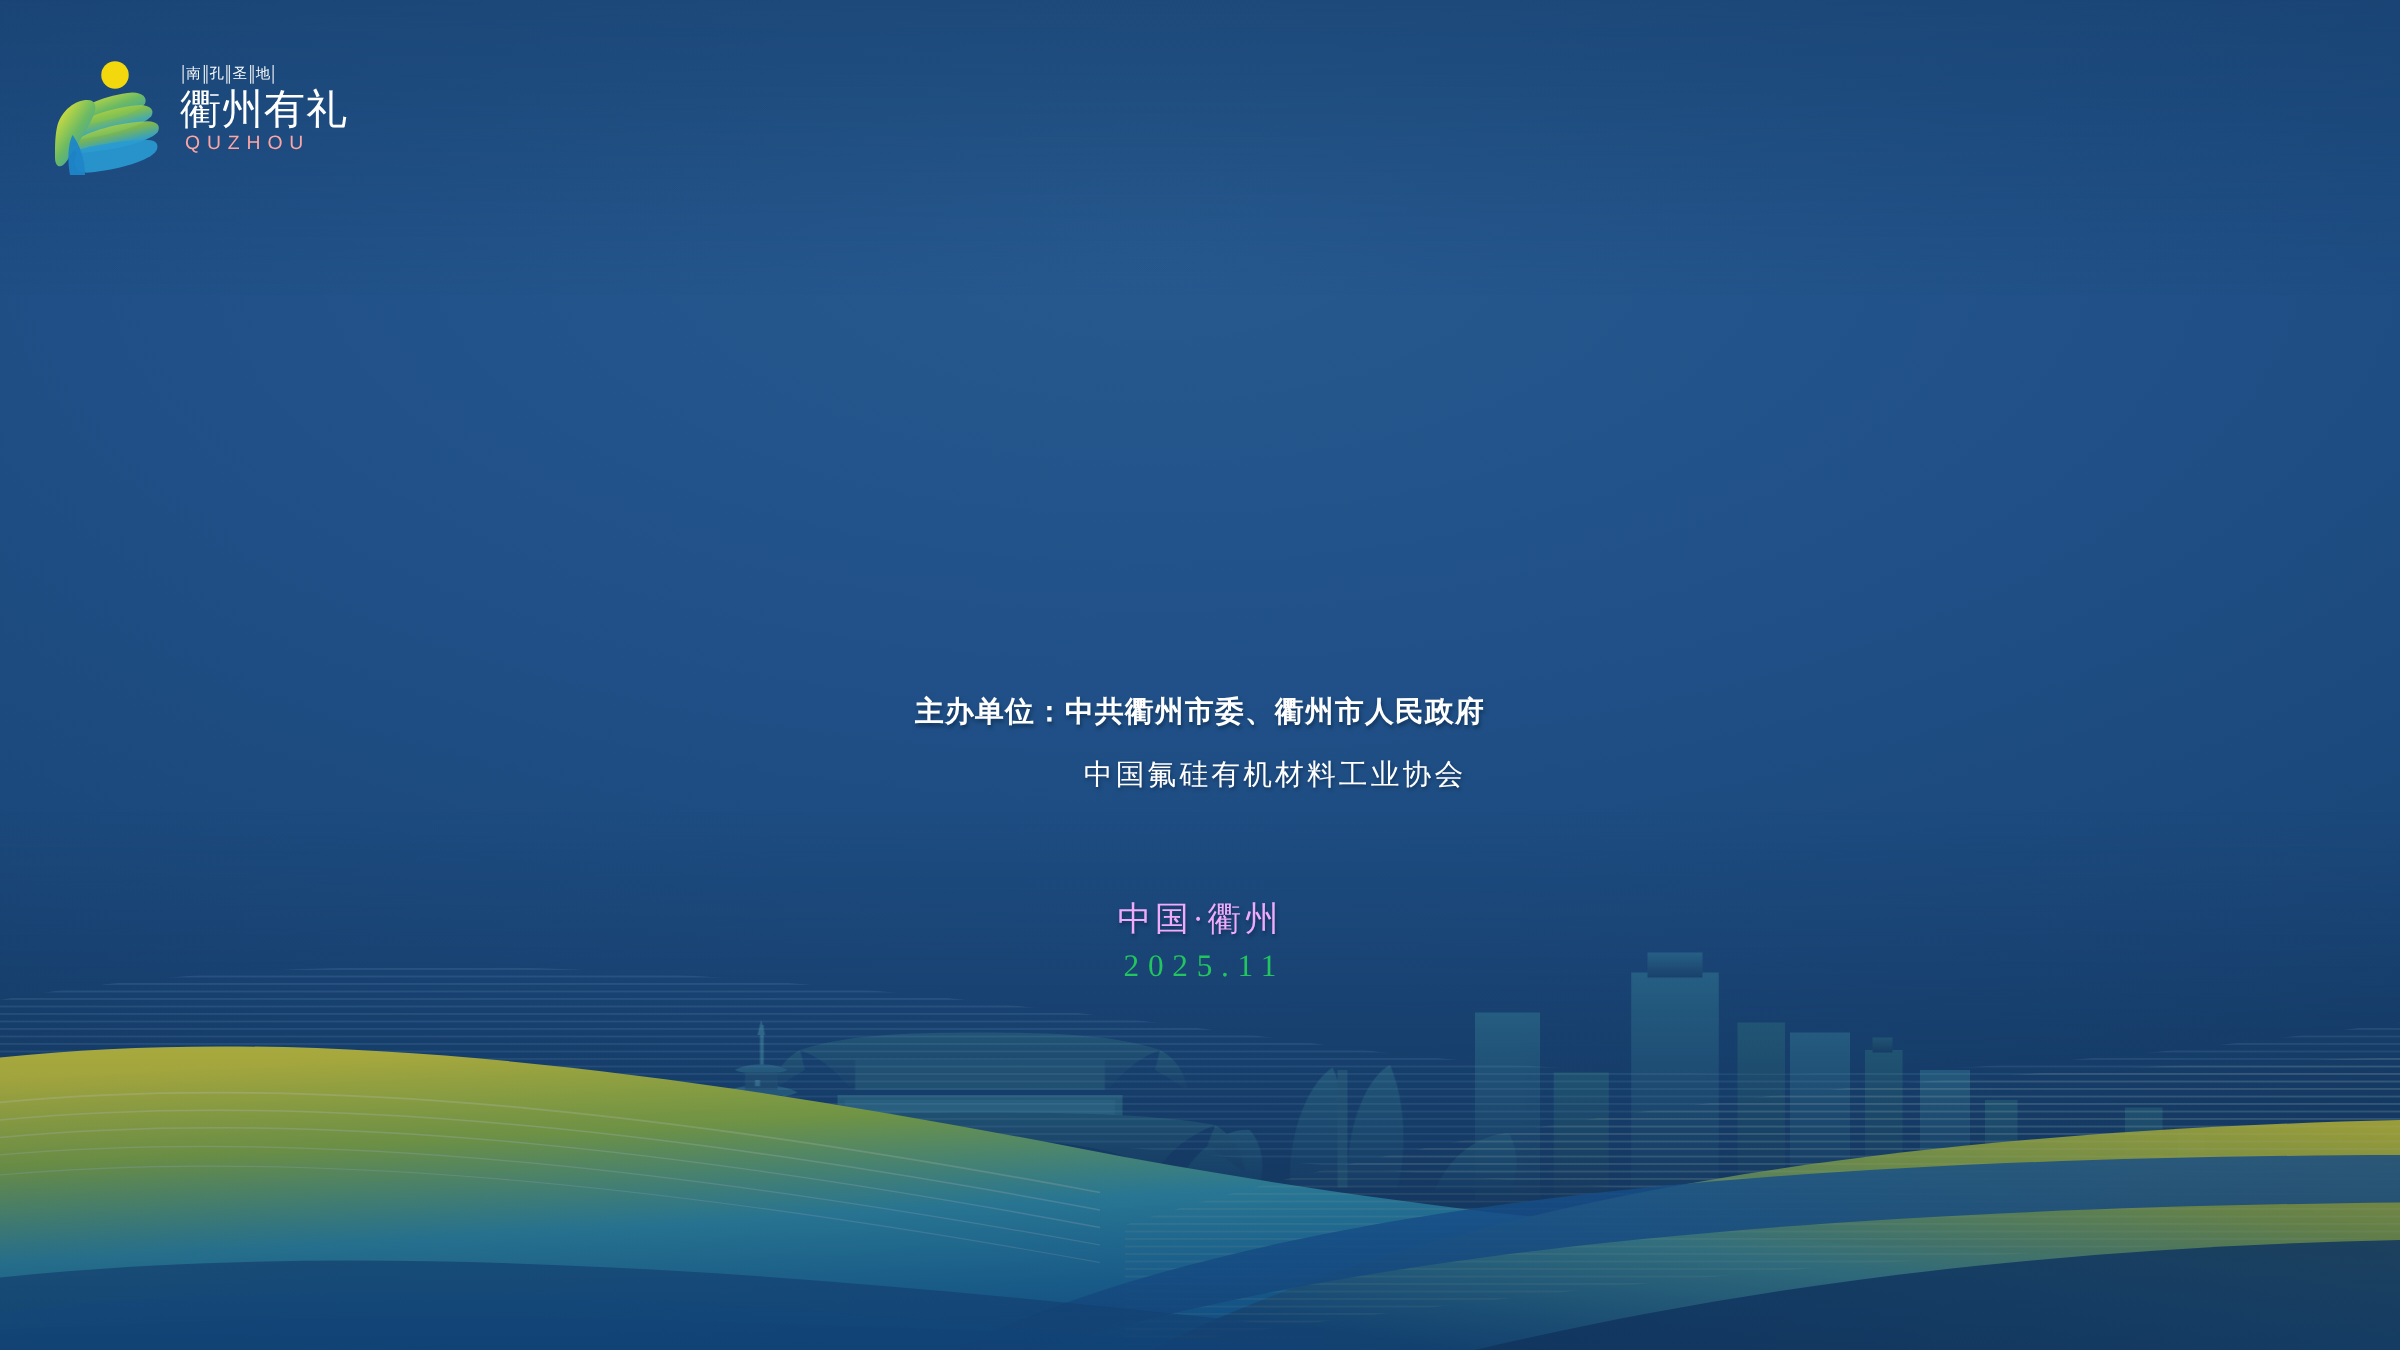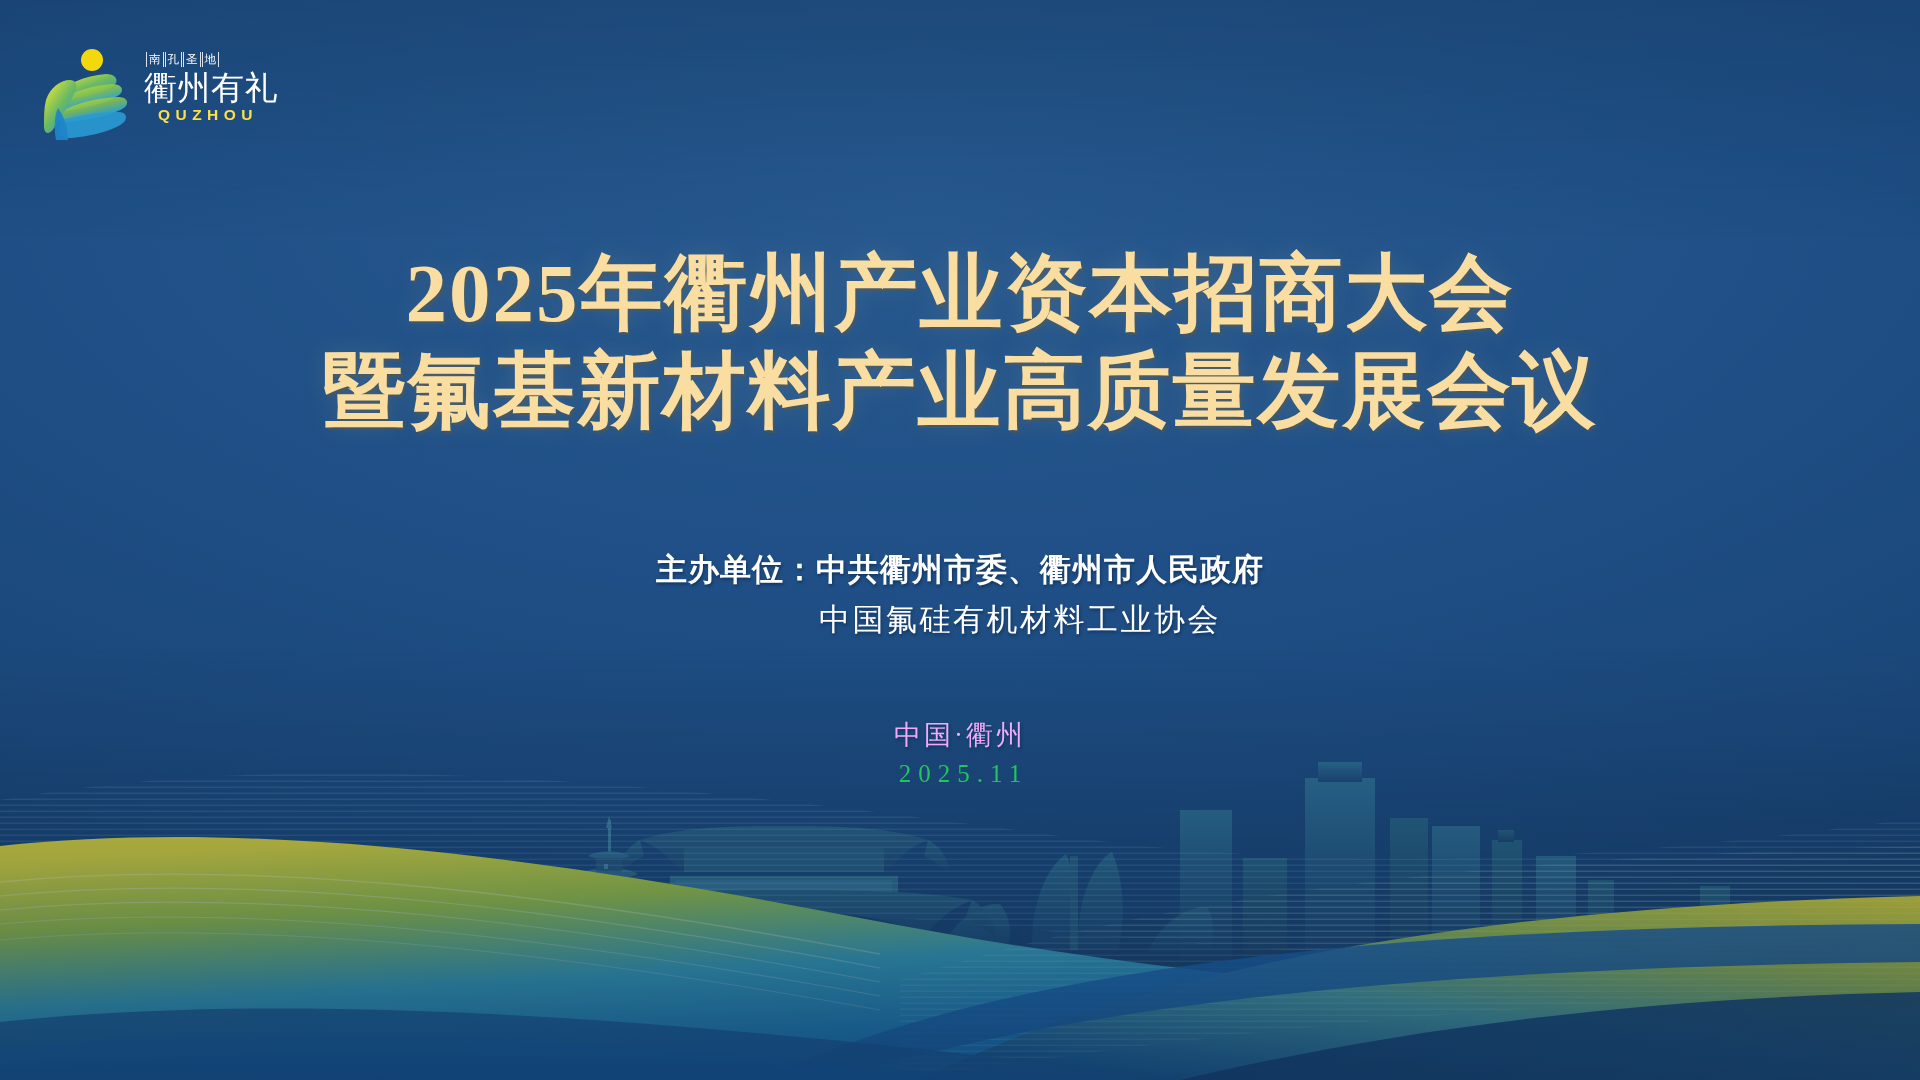--- a/index.html
+++ b/index.html
@@ -89,24 +89,24 @@
     line-height: 36px;
     color: #ffffff;
     letter-spacing: 0.5px;
     font-weight: 400;
     white-space: nowrap;
   }
   .logo-pinyin {
     font-family: "Liberation Sans", sans-serif;
     font-size: 15.5px;
     line-height: 18px;
-    color: #fde047;
+    color: #fca5a5;
     letter-spacing: 5.5px;
-    font-weight: 700;
-    text-align: center;
+    font-weight: 400;
+    text-align: left;
     padding-left: 4px;
     white-space: nowrap;
   }
 
   
   .title-wrap {
     position: absolute;
     left: 0;
     right: 0;
     top: 244px;
@@ -128,21 +128,21 @@
   
   .org-wrap {
     position: absolute;
     left: 0; right: 0;
     top: 545px;
     text-align: center;
   }
   .org-line {
     font-family: "Liberation Serif", serif;
     font-weight: 700;
-    font-size: 31px;
+    font-size: 23px;
     line-height: 50px;
     color: #ffffff;
     letter-spacing: 1px;
     text-shadow: 1px 2px 3px rgba(9,32,60,0.55);
     white-space: nowrap;
   }
   .org-line.indented { padding-left: 120px; letter-spacing: 2.5px; font-weight: 400; }
 
   
   .meta-wrap {
@@ -374,24 +374,20 @@
         <span>南</span>
         <span>孔</span>
         <span>圣</span>
         <span>地</span>
       </div>
       <div class="logo-main">衢州有礼</div>
       <div class="logo-pinyin">QUZHOU</div>
     </div>
   </div>
 
-  <div class="title-wrap">
-    <div class="title-line">2025年衢州产业资本招商大会</div>
-    <div class="title-line">暨氟基新材料产业高质量发展会议</div>
-  </div>
 
   <div class="org-wrap">
     <div class="org-line">主办单位：中共衢州市委、衢州市人民政府</div>
     <div class="org-line indented">中国氟硅有机材料工业协会</div>
   </div>
 
   <div class="meta-wrap">
     <div class="meta-place">中国·衢州</div>
     <div class="meta-date">2025.11</div>
   </div>

